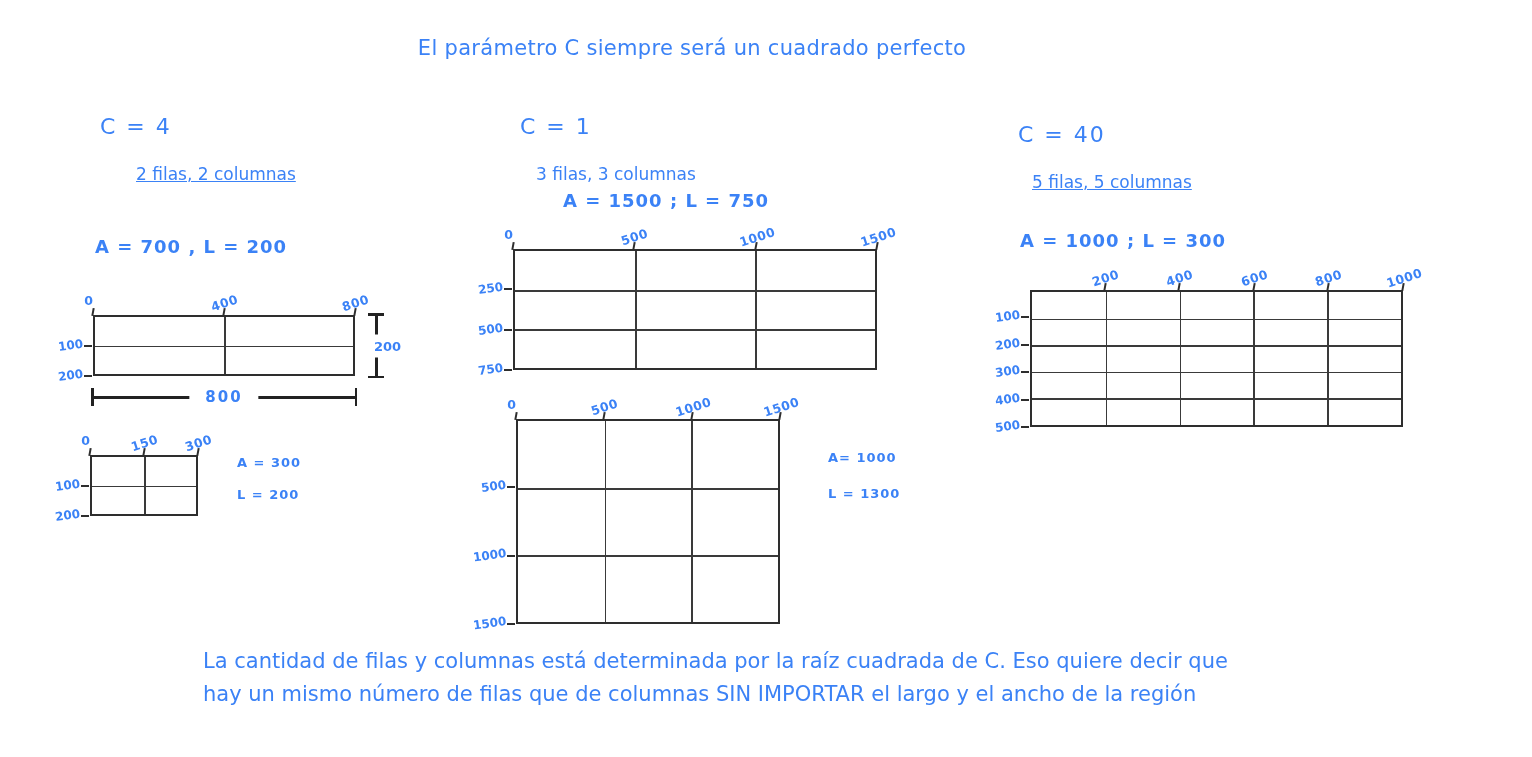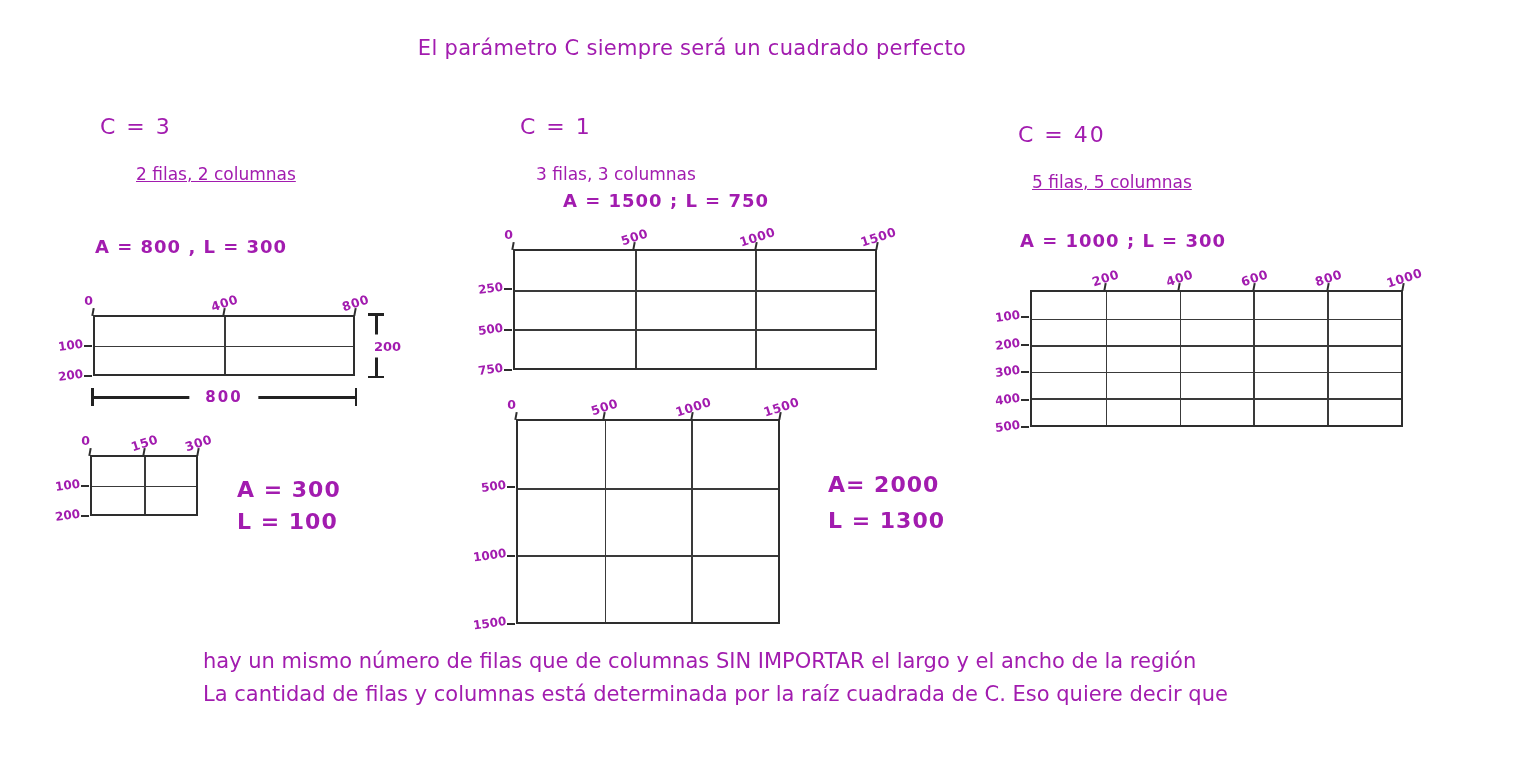--- a/index.html
+++ b/index.html
@@ -1,34 +1,34 @@
 <!DOCTYPE html>
 <html><head>
 <meta charset="utf-8">
 <style>
   html,body { margin:0; padding:0; background:#ffffff; }
   #canvas {
     position:relative; width:1532px; height:757px; background:#ffffff;
-    font-family:"DejaVu Sans", sans-serif; color:#a21caf; overflow:hidden;
+    font-family:"DejaVu Sans", sans-serif; color:#3b82f6; overflow:hidden;
   }
   .title { position:absolute; left:692px; top:36px; transform:translateX(-50%);
            font-size:21px; white-space:nowrap; letter-spacing:0.3px; }
   .c-label { position:absolute; font-size:22px; letter-spacing:2px; white-space:nowrap; }
   .c-label.c4  { left:100px; top:114px; }
   .c-label.c9  { left:520px; top:114px; }
   .c-label.c25 { left:1018px; top:122px; }
   .sub { position:absolute; font-size:17px; white-space:nowrap; }
   .sub.c4  { left:136px; top:164px;text-decoration:underline; }
   .sub.c9  { left:536px; top:164px; }
   .sub.c25 { left:1032px; top:172px;text-decoration:underline; }
   .al { position:absolute; font-size:18px; font-weight:700; letter-spacing:1px; white-space:nowrap; }
   .al.c4  { left:95px;  top:236px; }
   .al.c9  { left:563px; top:190px; }
   .al.c25 { left:1020px; top:230px; }
-  .note { position:absolute; font-size:22px; font-weight:700; letter-spacing:1px;margin-top:27px; }
+  .note { position:absolute; font-size:13px; font-weight:700; letter-spacing:1px; }
   .note-c4b { left:237px; top:447px; line-height:32px; }
   .note-c9b { left:828px; top:440px; line-height:36px; }
   .footer { position:absolute; left:203px; top:645px; font-size:21px; line-height:33px; white-space:nowrap; }
 
   .grid-wrap { position:absolute; }
   .grid-box  { position:absolute; inset:0; border:2px solid #2e2e2e; }
   .vline { position:absolute; top:0; bottom:0; width:1.7px; background:#3a3a3a; }
   .hline { position:absolute; left:0; right:0; height:1.7px; background:#3a3a3a; }
   .xtick { position:absolute; bottom:100%; margin-bottom:5px; transform-origin:bottom center;
            transform:translateX(-40%) rotate(-18deg); font-size:12.5px; font-weight:700;
@@ -52,45 +52,45 @@
   .mv-label { position:absolute; left:4px; top:50%; transform:translateY(-50%); background:#fff;
               padding:4px 0 4px 2px; font-size:13px; font-weight:700; }
 </style>
 </head>
 <body>
 
 <div id="canvas">
 
   <div class="title">El parámetro C siempre será un cuadrado perfecto</div>
 
-  <div class="c-label c4">C = 3</div>
+  <div class="c-label c4">C = 4</div>
   <div class="sub c4">2 filas, 2 columnas</div>
-  <div class="al c4">A = 800 ,  L = 300</div>
+  <div class="al c4">A = 700 ,  L = 200</div>
 
   <div class="c-label c9">C = 1</div>
   <div class="sub c9">3 filas, 3 columnas</div>
   <div class="al c9">A = 1500 ;  L = 750</div>
 
   <div class="c-label c25">C = 40</div>
   <div class="sub c25">5 filas, 5 columnas</div>
   <div class="al c25">A = 1000 ;  L = 300</div>
 
   <div class="note note-c4b">
     <div>A = 300</div>
-    <div>L = 100</div>
+    <div>L = 200</div>
   </div>
 
   <div class="note note-c9b">
-    <div>A= 2000</div>
+    <div>A= 1000</div>
     <div>L = 1300</div>
   </div>
 
   <div class="footer">
+    <div>La cantidad de filas y columnas está determinada por la raíz cuadrada de C. Eso quiere decir que</div>
     <div>hay un mismo número de filas que de columnas SIN IMPORTAR el largo y el ancho de la región</div>
-    <div>La cantidad de filas y columnas está determinada por la raíz cuadrada de C. Eso quiere decir que</div>
   </div>
 
 <div class="grid-wrap" style="left: 93px; top: 315px; width: 262px; height: 61px;">
       <div class="grid-box">
         <div class="vline" style="left: 50%;"></div>
         <div class="hline" style="top: 50%;"></div>
       </div>
       <div class="xtmark" style="left: calc(0% - 1px);"></div>
       <span class="xtick upright" style="left: 0%;">0</span>
       <div class="xtmark" style="left: calc(50% - 1px);"></div>

